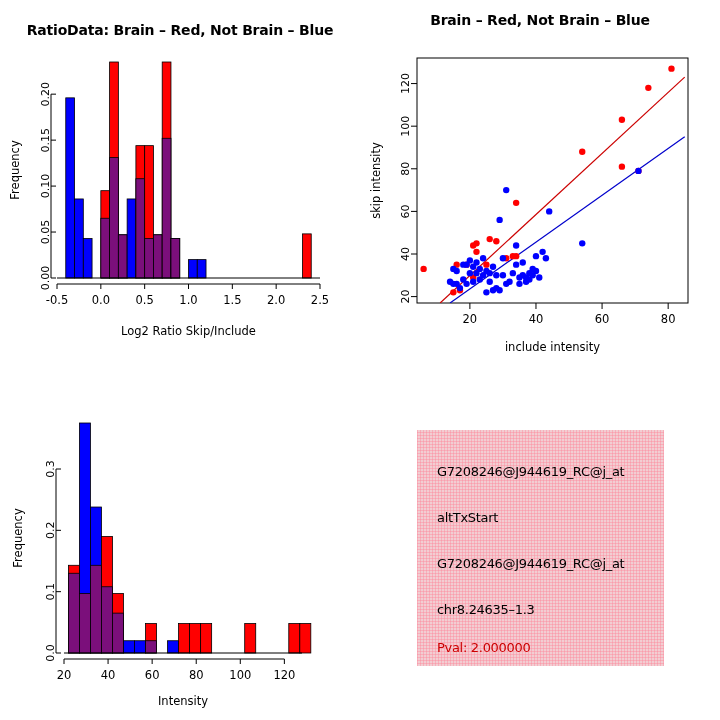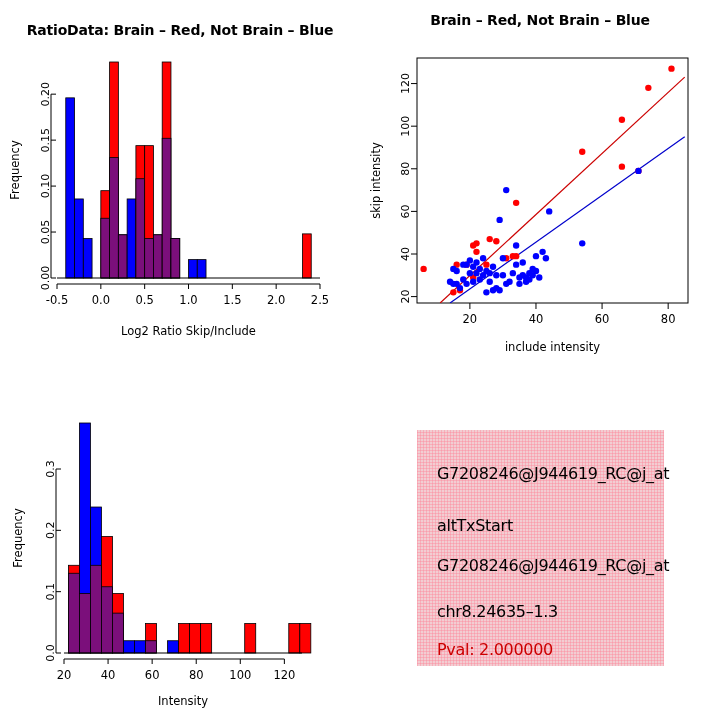--- a/index.html
+++ b/index.html
@@ -15,21 +15,21 @@
           font-weight:bold;font-size:14px;letter-spacing:-0.2px;}
   .plotsvg{position:absolute;left:0;top:0;}
   svg text{font-family:"DejaVu Sans","Liberation Sans",sans-serif;}
 
   .infobox{position:absolute;left:57px;top:70px;width:247px;height:236px;
            background-color:#f2cdd2;
            background-image:
              repeating-linear-gradient(0deg, rgba(255,130,150,.40) 0 1px, rgba(0,0,0,0) 1px 3px),
              repeating-linear-gradient(90deg, rgba(255,130,150,.40) 0 1px, rgba(0,0,0,0) 1px 3px);
            background-size:3px 3px;}
-  .infoline{position:absolute;left:20px;font-size:16px;color:#000;
+  .infoline{position:absolute;left:20px;font-size:13px;color:#000;
             white-space:nowrap;letter-spacing:-0.3px;}
   .infoline.pval{color:#cc0000;}
 </style>
 </head>
 <body>
 
 <div class="panel" id="panel-ratio">
   <div class="ptitle" style="top:22px;">RatioData: Brain – Red, Not Brain – Blue</div>
   <svg class="plotsvg" id="svg-ratio" width="360" height="360">
       <g>
@@ -254,18 +254,18 @@
         <text x="284.3703703703704" y="319" font-size="11.5" fill="#000" text-anchor="middle">120</text>
         <line x1="64" y1="293" x2="302" y2="293" stroke="#000" stroke-width="1"></line>
         <text x="183" y="345" font-size="11.5" fill="#000" text-anchor="middle">Intensity</text>
       </g>
     </svg>
 </div>
 
 <div class="panel" id="panel-info">
   <div class="infobox">
     <div class="infoline" style="top:34px;">G7208246@J944619_RC@j_at</div>
-    <div class="infoline" style="top:80px;margin-top:6px;">altTxStart</div>
+    <div class="infoline" style="top:80px;">altTxStart</div>
     <div class="infoline" style="top:126px;">G7208246@J944619_RC@j_at</div>
     <div class="infoline" style="top:172px;">chr8.24635–1.3</div>
     <div class="infoline pval" style="top:210px;">Pval: 2.000000</div>
   </div>
 </div>
 
 </body></html>

